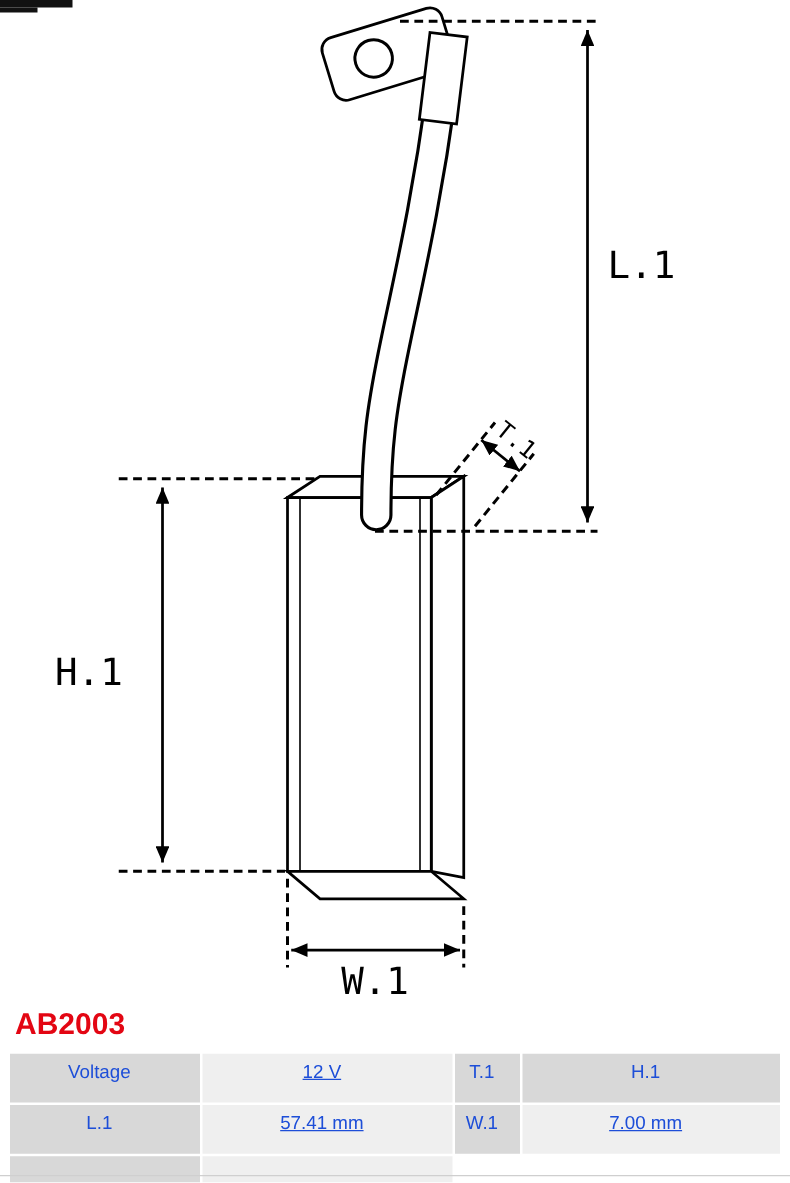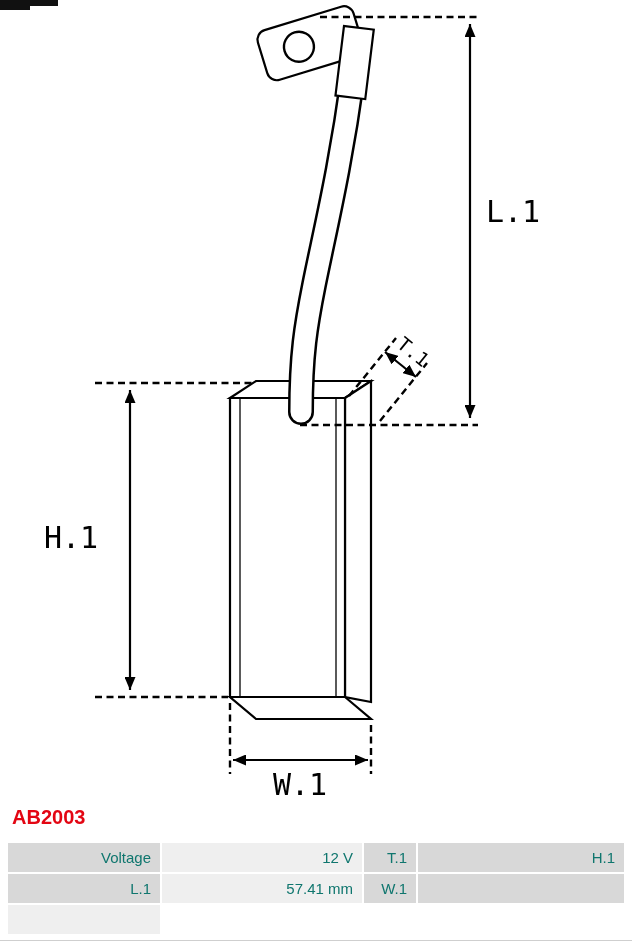--- a/index.html
+++ b/index.html
@@ -19,47 +19,47 @@
   .logo-fragment .bar2 { width: 30px; height: 4px; background: #111; }
   .drawing { display: block; }
   .dim-label {
     font-family: "DejaVu Sans Mono", monospace;
     fill: #000;
   }
   .part-number {
     position: absolute;
     left: 12px;
     top: 806px;
-    font-size: 20px;
+    font-size: 24px;
     font-weight: 700;
     color: #e30613;
     cursor: pointer;
   }
   .spec-table {
     position: absolute;
     left: 8px;
     top: 843px;
     width: 616px;
     display: grid;
     grid-template-columns: 152px 200px 52px 1fr;
     gap: 2px;
     background: #ffffff;
   }
   .spec-table .cell {
-    height: 29px;
+    height: 39px;
     line-height: 29px;
     font-size: 15px;
-    color: #0f766e;
-    text-align: right;
+    color: #1d4ed8;
+    text-align: center;
     padding-right: 9px;
     overflow: hidden;
     white-space: nowrap;
   }
   .spec-table .label { background: #d8d8d8; }
-  .spec-table .value { background: #efefef; }
+  .spec-table .value { background: #efefef; text-decoration: underline; }
   .bottom-divider {
     position: absolute;
     left: 0; top: 940px;
     width: 632px; height: 1px;
     background: #cfcfcf;
   }
 </style>
 </head>
 <body>
 
@@ -134,18 +134,19 @@
 
     <div class="cell label">Voltage</div>
     <div class="cell value">12 V</div>
     <div class="cell label">T.1</div>
 
     <div class="cell label">H.1</div>
     <div class="cell label">L.1</div>
     <div class="cell value">57.41 mm</div>
 
     <div class="cell label">W.1</div>
+    <div class="cell value">7.00 mm</div>
     <div class="cell label"></div>
     <div class="cell value"></div>
   </div>
 
   <div class="bottom-divider"></div>
 </div>
 
 </body></html>

